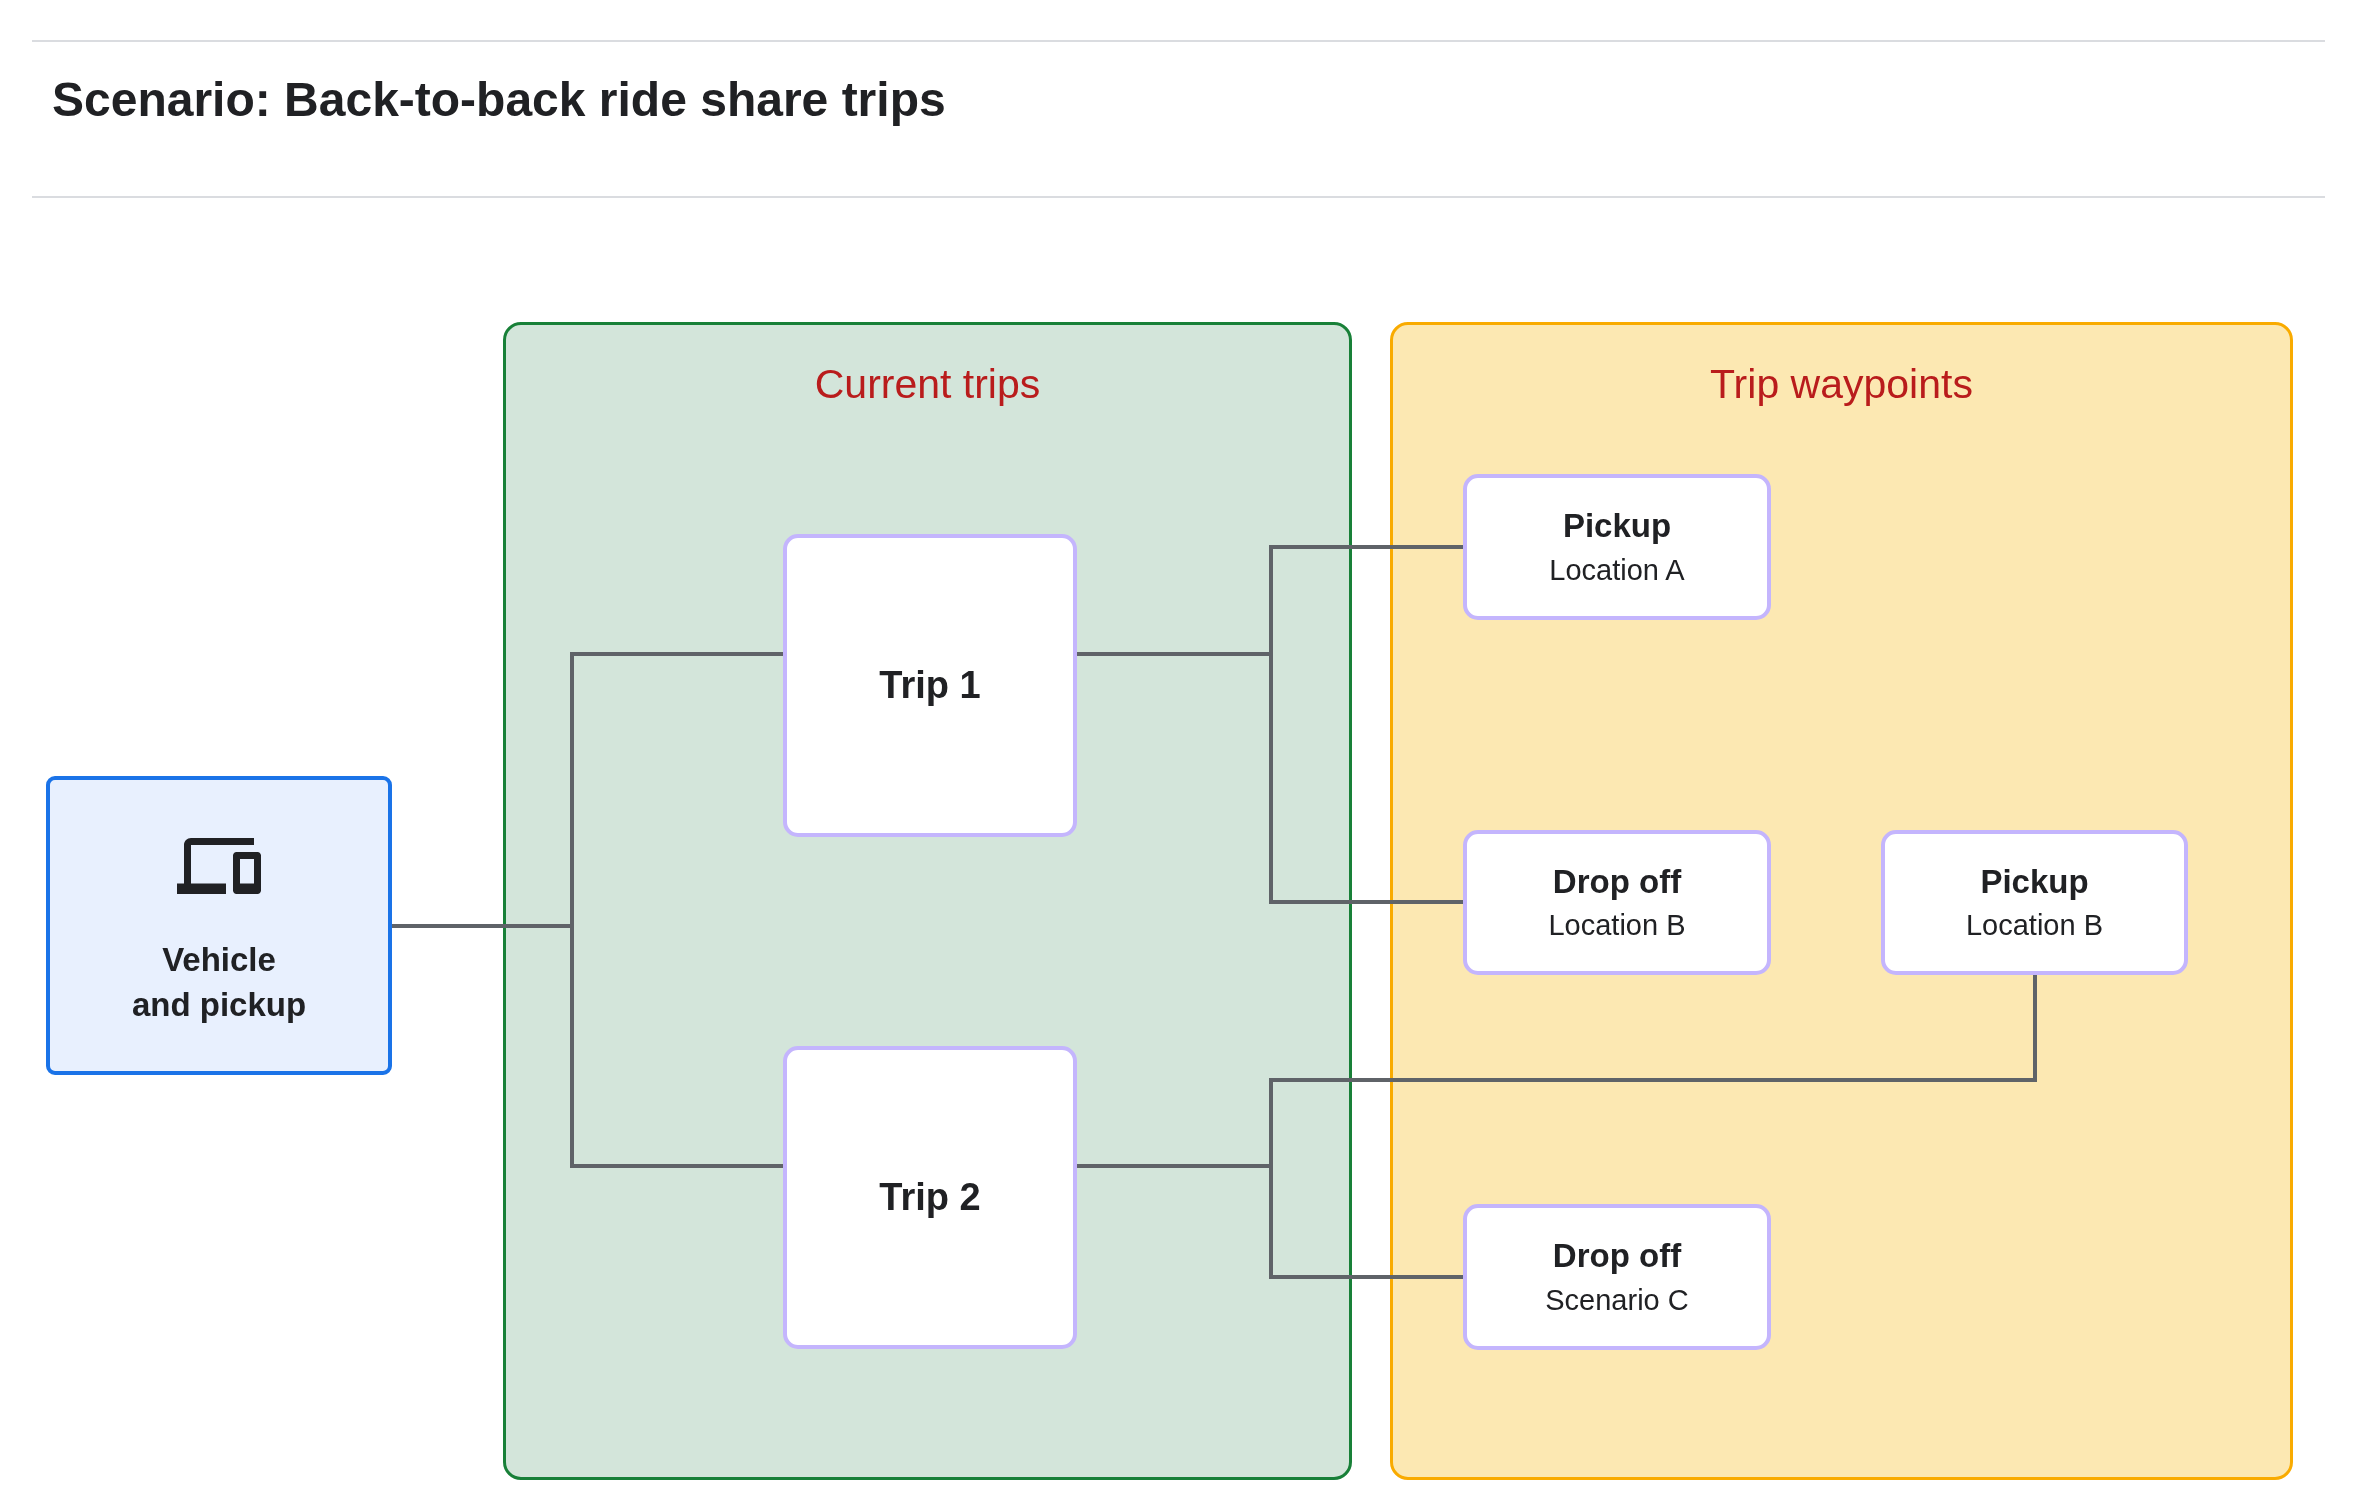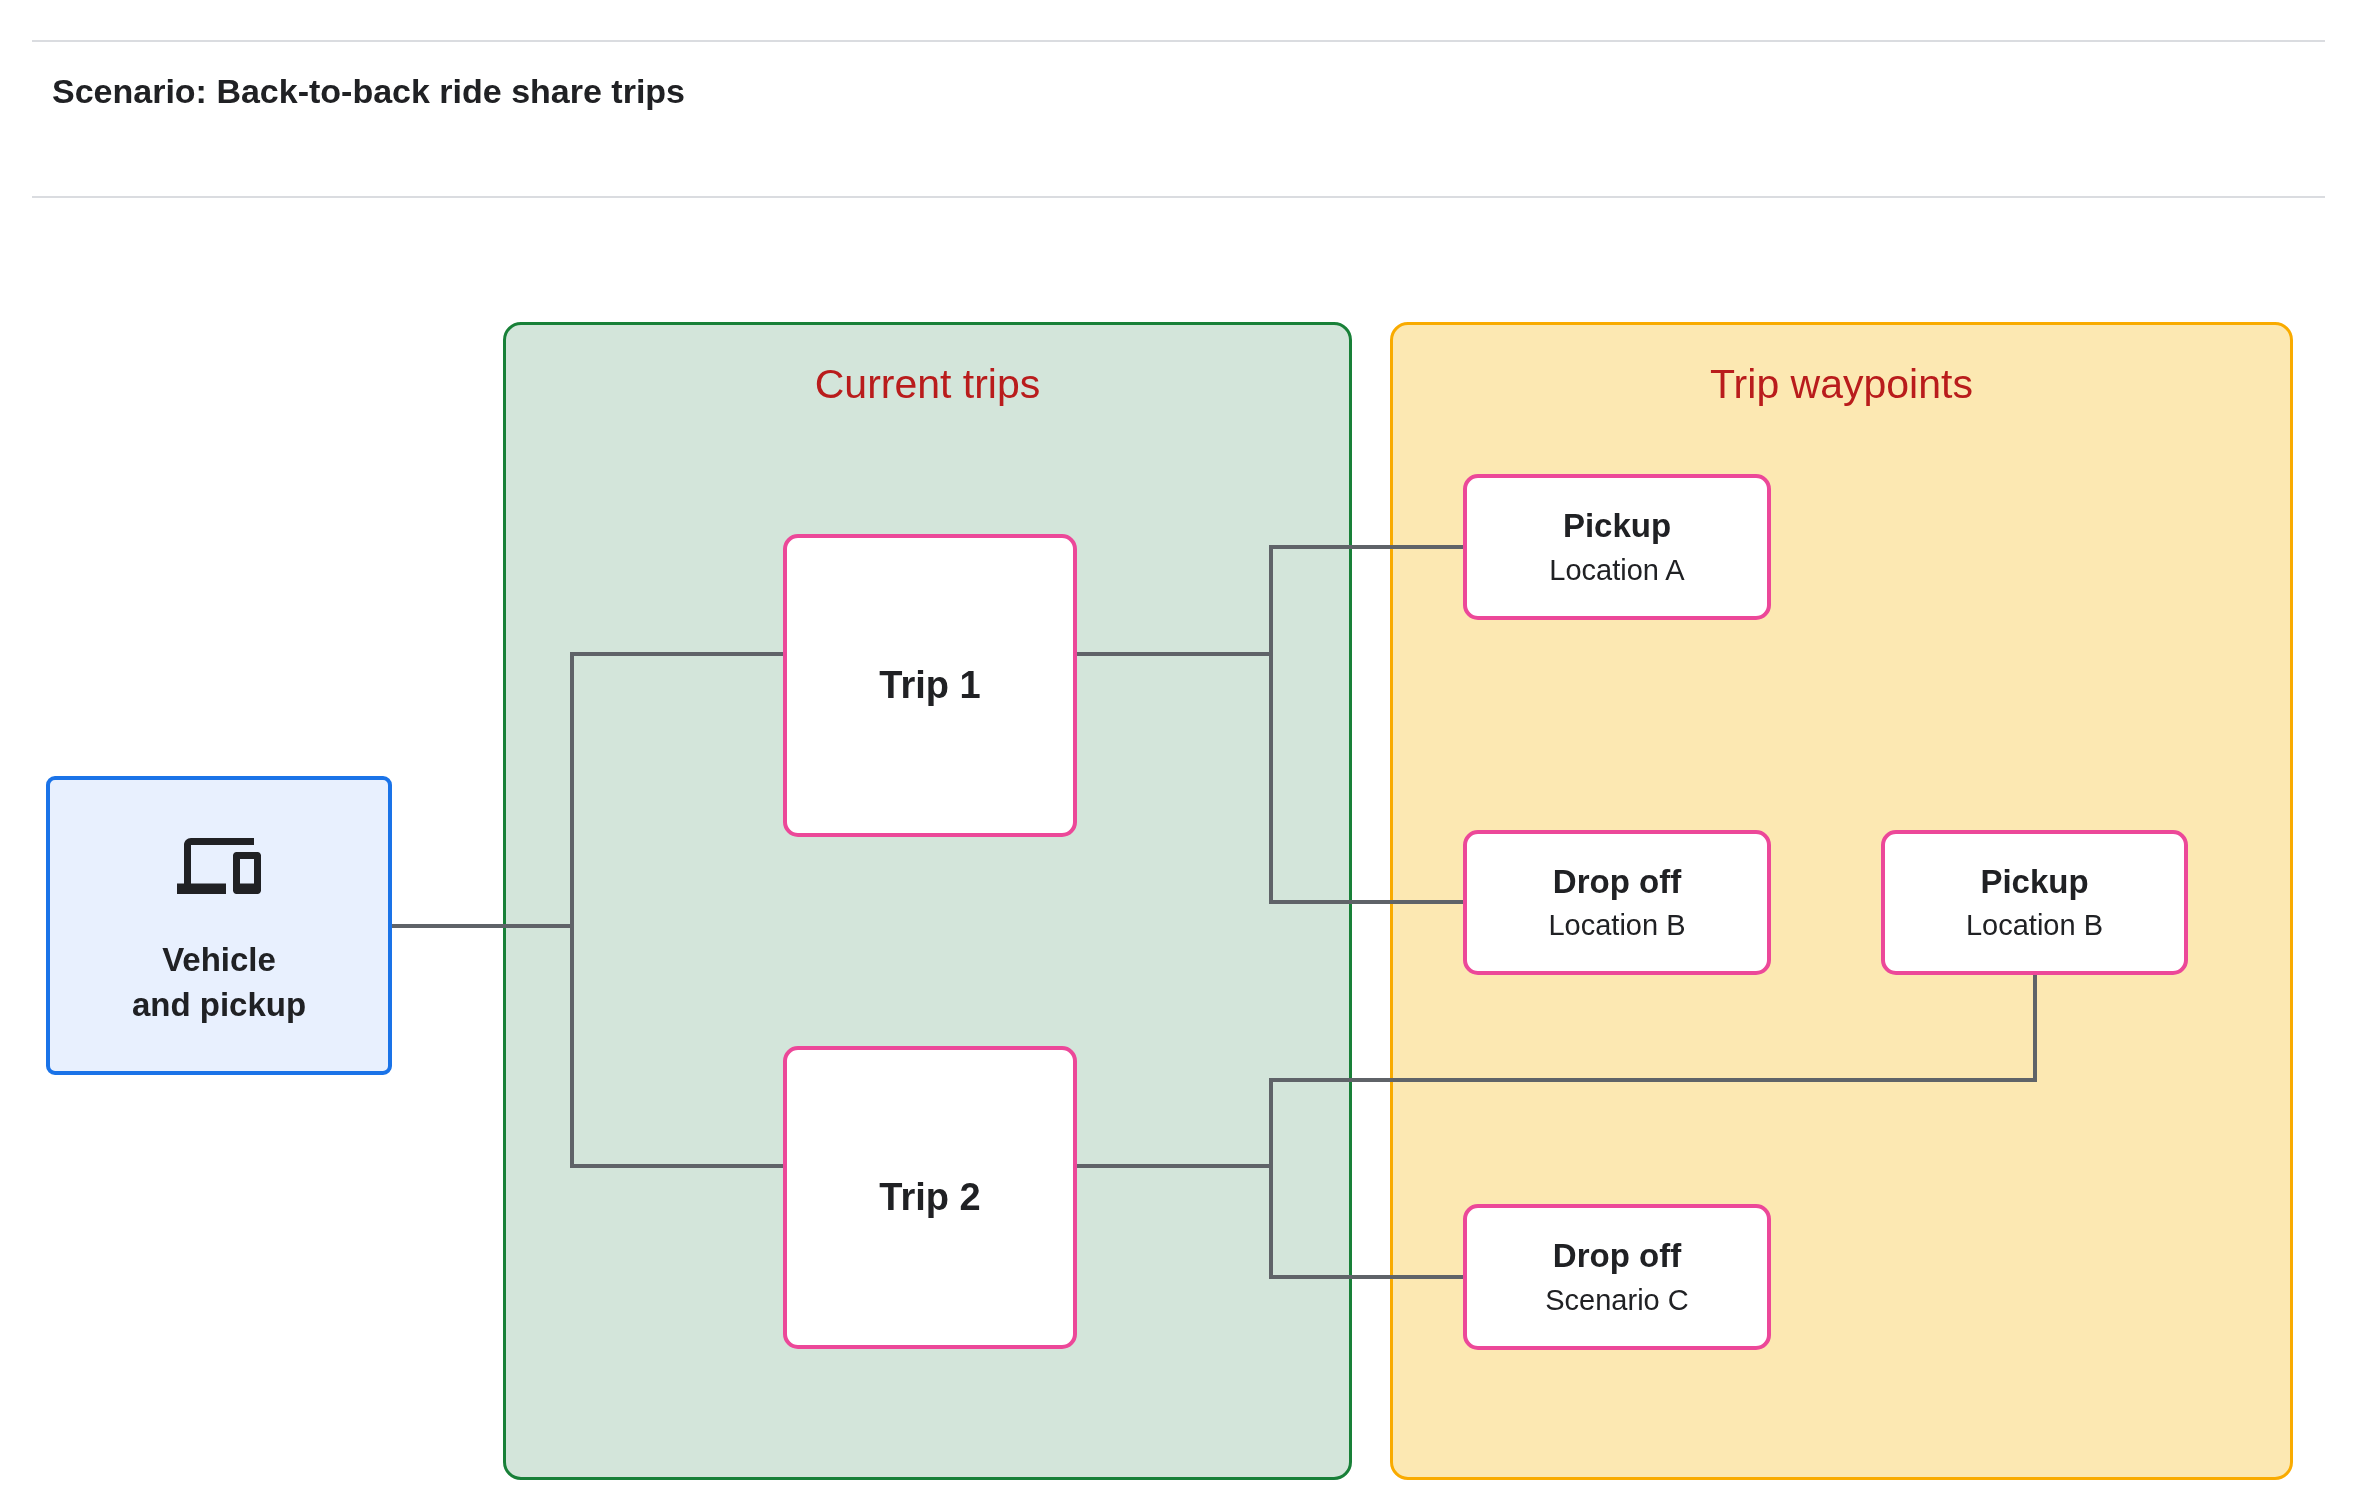--- a/index.html
+++ b/index.html
@@ -23,21 +23,21 @@
     width: 2293px;
     height: 2px;
     background: #dadce0;
   }
   #rule-top { top: 40px; }
   #rule-bottom { top: 196px; }
   #title {
     position: absolute;
     left: 52px;
     top: 72px;
-    font-size: 34px;
+    font-size: 48px;
     font-weight: 700;
     white-space: pre;
   }
   #subtitle {
     position: absolute;
     left: 263px;
     top: 128px;
     font-size: 37px;
     font-weight: 400;
     white-space: pre;
@@ -78,21 +78,21 @@
     position: absolute;
     left: 0;
     top: 0;
     pointer-events: none;
   }
 
   
   .node {
     position: absolute;
     background: #ffffff;
-    border: 4px solid #ec4899;
+    border: 4px solid #c4b5fd;
     border-radius: 15px;
     display: flex;
     flex-direction: column;
     align-items: center;
     justify-content: center;
   }
   #node-vehicle {
     left: 46px;
     top: 776px;
     width: 346px;

